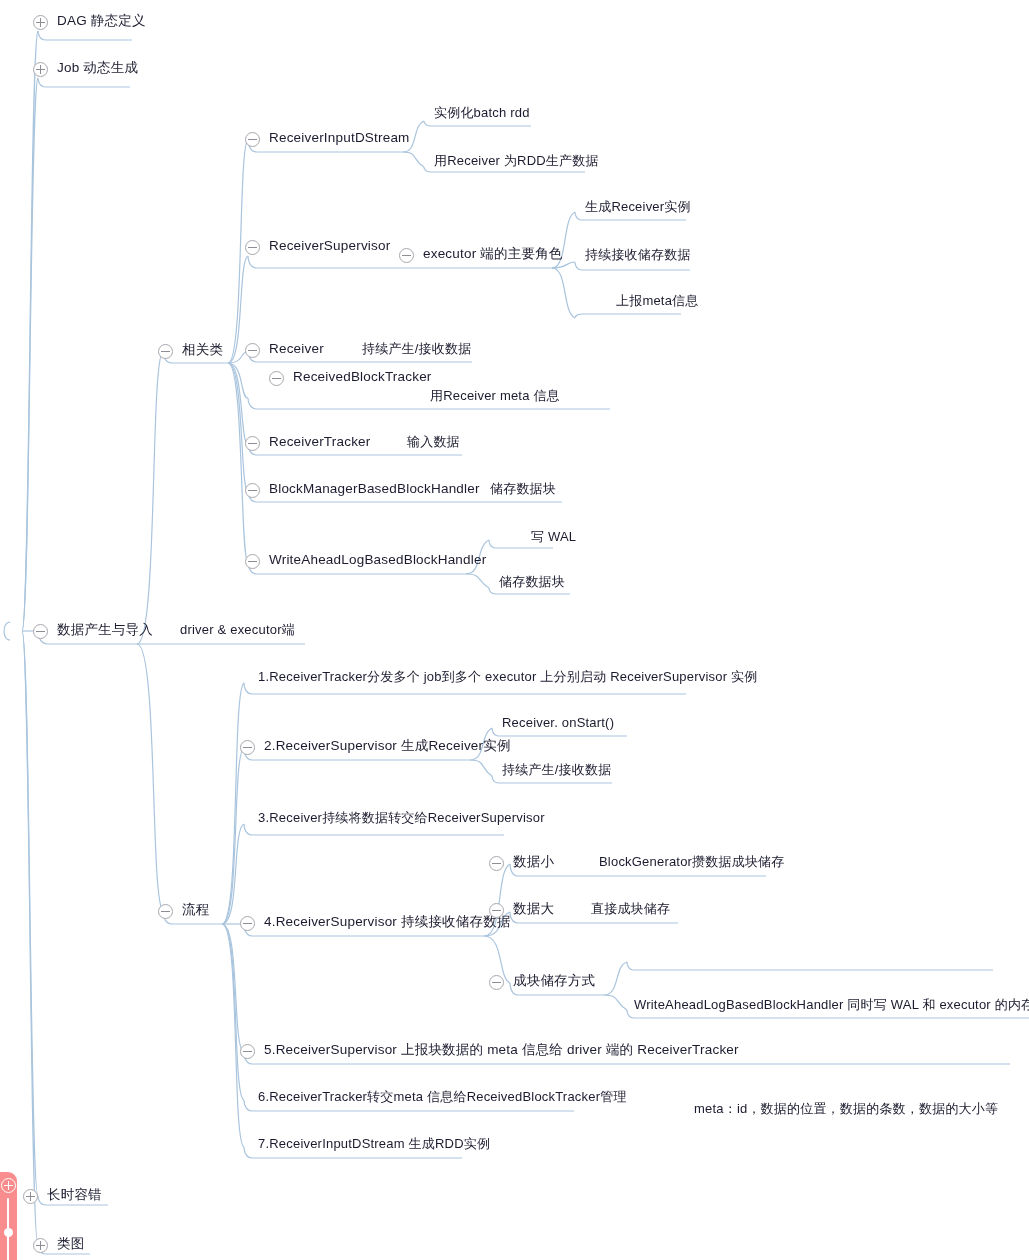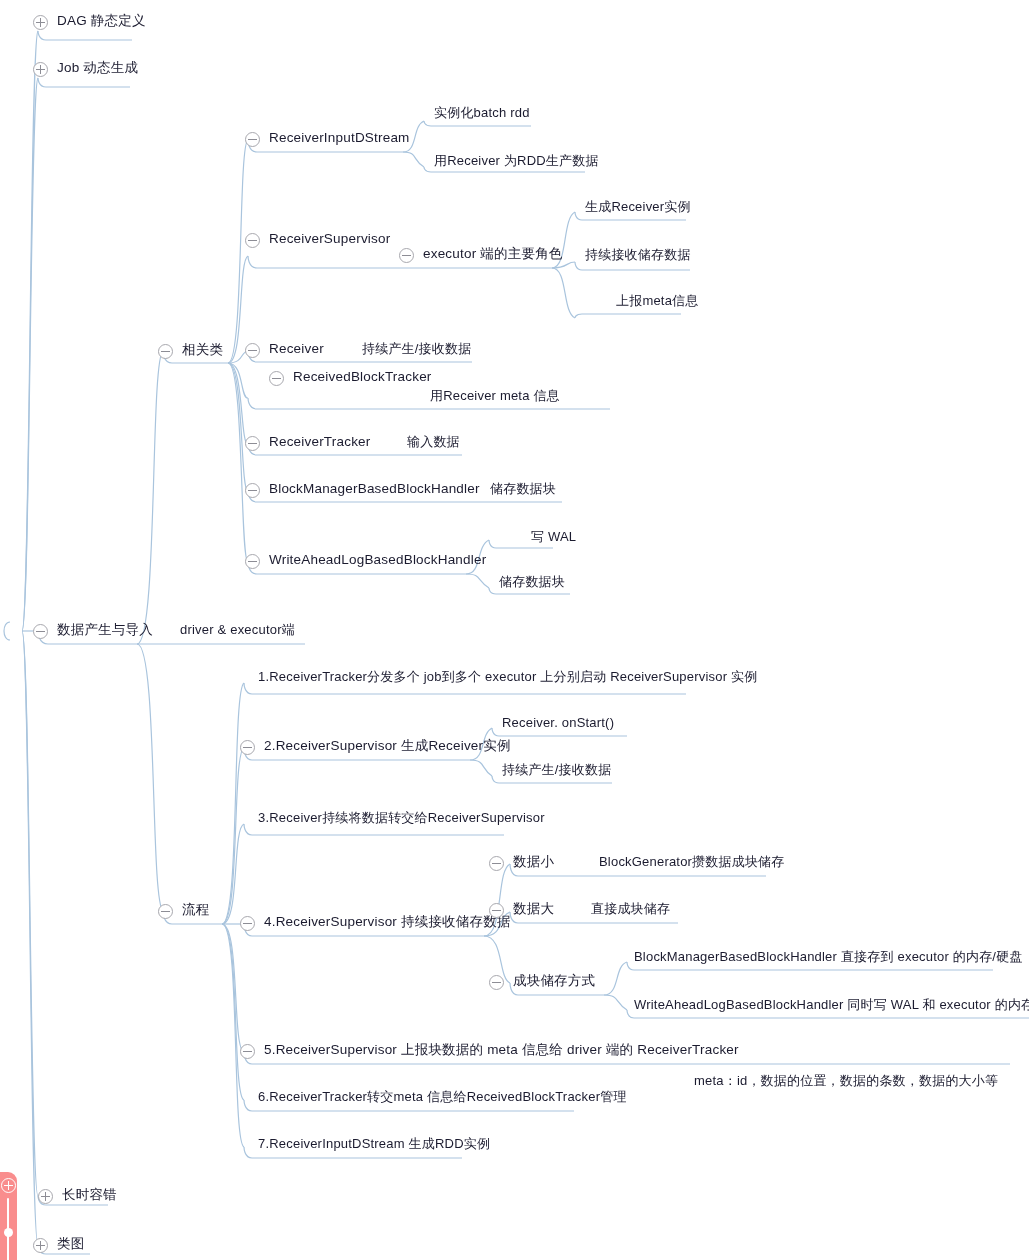--- a/index.html
+++ b/index.html
@@ -217,21 +217,21 @@
   </div>
 
   <div class="node" style="left:33px; top:623px;">
     <span class="toggle"></span>
     <span class="txt">数据产生与导入</span>
   </div>
   <div class="node small" style="left:178px; top:623px;">
     <span class="txt">driver &amp; executor端</span>
   </div>
 
-  <div class="node" style="left:38px; top:1188px;">
+  <div class="node" style="left:23px; top:1188px;">
     <span class="toggle plus"></span>
     <span class="txt">长时容错</span>
   </div>
 
   <div class="node" style="left:33px; top:1237px;">
     <span class="toggle plus"></span>
     <span class="txt">类图</span>
   </div>
 
   <div class="node" style="left:158px; top:343px;">
@@ -248,21 +248,21 @@
     <span class="toggle"></span>
     <span class="txt">ReceiverInputDStream</span>
   </div>
   <div class="node small" style="left:432px; top:106px;">
     <span class="txt">实例化batch rdd</span>
   </div>
   <div class="node small" style="left:432px; top:154px;">
     <span class="txt">用Receiver 为RDD生产数据</span>
   </div>
 
-  <div class="node" style="left:245px; top:232px;justify-content:space-between;">
+  <div class="node" style="left:245px; top:239px;justify-content:space-between;">
     <span class="toggle"></span>
     <span class="txt">ReceiverSupervisor</span>
   </div>
   <div class="node" style="left:399px; top:247px;">
     <span class="toggle"></span>
     <span class="txt">executor 端的主要角色</span>
   </div>
   <div class="node small" style="left:583px; top:200px;">
     <span class="txt">生成Receiver实例</span>
   </div>
@@ -350,32 +350,29 @@
     <span class="toggle"></span>
     <span class="txt">数据大</span>
   </div>
   <div class="node small" style="left:589px; top:902px;">
     <span class="txt">直接成块储存</span>
   </div>
   <div class="node" style="left:489px; top:974px;">
     <span class="toggle"></span>
     <span class="txt">成块储存方式</span>
   </div>
-  <div class="node small" style="left:632px; top:950px;">
-    <span class="txt">BlockManagerBasedBlockHandler 直接存到 executor 的内存/硬盘</span>
-  </div>
   <div class="node small" style="left:632px; top:998px;">
     <span class="txt">WriteAheadLogBasedBlockHandler 同时写 WAL 和 executor 的内存/硬盘</span>
   </div>
 
   <div class="node" style="left:240px; top:1043px;">
     <span class="toggle"></span>
     <span class="txt">5.ReceiverSupervisor 上报块数据的 meta 信息给 driver 端的 ReceiverTracker</span>
   </div>
-  <div class="node small" style="left:692px; top:1074px;">
+  <div class="node small" style="left:692px; top:1102px;">
     <span class="txt">meta：id，数据的位置，数据的条数，数据的大小等</span>
   </div>
 
   <div class="node small" style="left:256px; top:1090px;">
     <span class="txt">6.ReceiverTracker转交meta 信息给ReceivedBlockTracker管理</span>
   </div>
 
   <div class="node small" style="left:256px; top:1137px;">
     <span class="txt">7.ReceiverInputDStream 生成RDD实例</span>
   </div>

